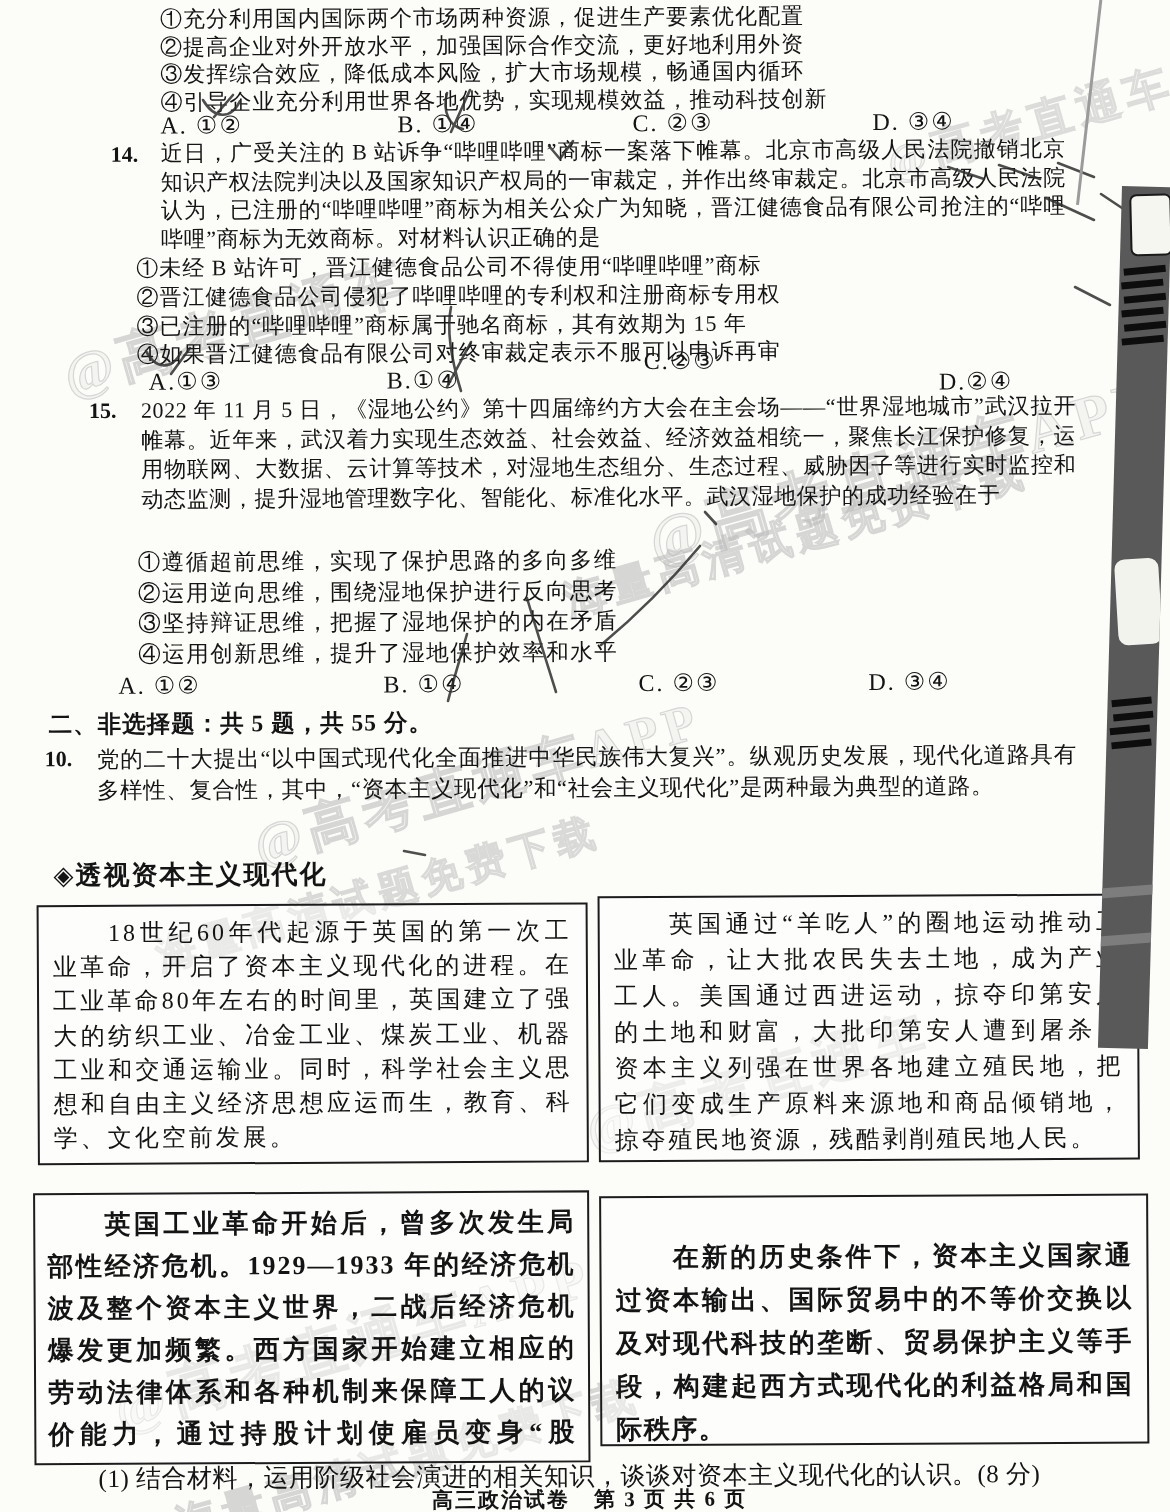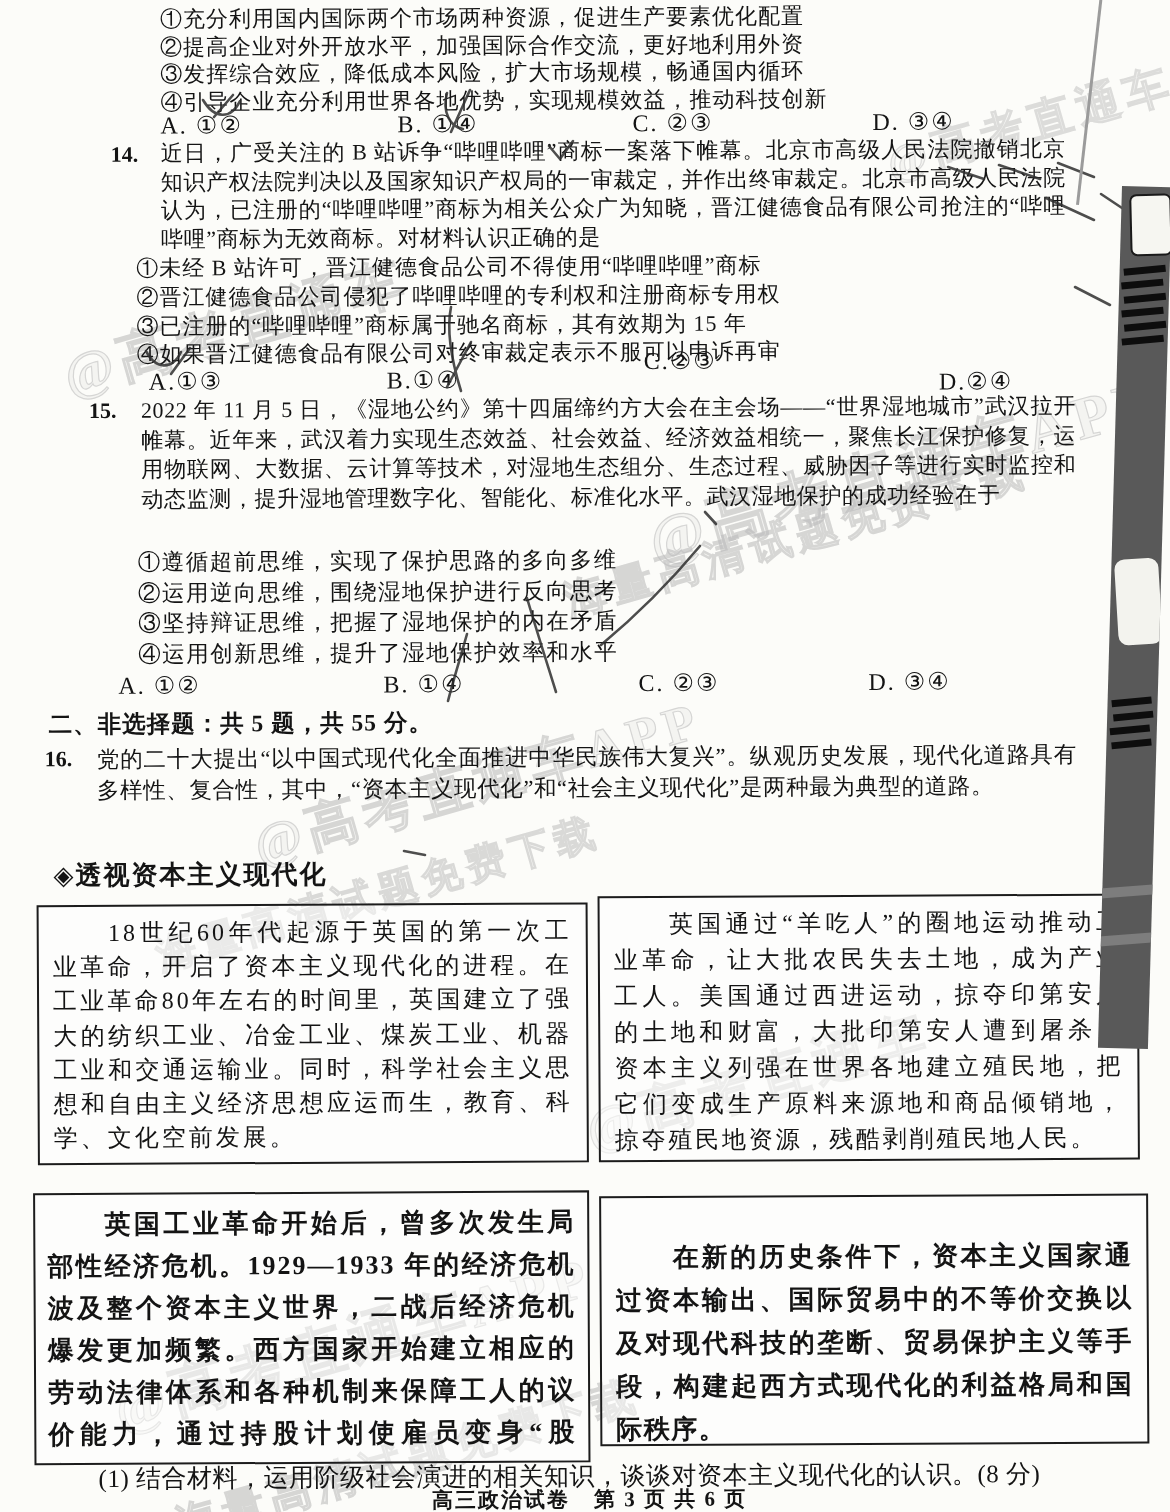--- a/index.html
+++ b/index.html
@@ -97,21 +97,21 @@
       <div class="optline15">③坚持辩证思维，把握了湿地保护的内在矛盾</div>
       <div class="optline15">④运用创新思维，提升了湿地保护效率和水平</div>
     </div>
     <span class="abs ans" style="left:118px;top:670px">A. ①②</span>
     <span class="abs ans" style="left:383px;top:670px">B. ①④</span>
     <span class="abs ans" style="left:638px;top:670px">C. ②③</span>
     <span class="abs ans" style="left:868px;top:670px">D. ③④</span>
 
     <div class="abs sec-title" style="left:48px;top:706px">二、非选择题：共 5 题，共 55 分。</div>
 
-    <div class="abs qnum" style="left:44px;top:744px">16.</div>
+    <div class="abs qnum" style="left:44px;top:744px">10.</div>
     <div class="abs stem" style="left:96px;top:742px;width:980px;line-height:31px;font-size:22.5px">党的二十大提出“以中国式现代化全面推进中华民族伟大复兴”。纵观历史发展，现代化道路具有多样性、复合性，其中，“资本主义现代化”和“社会主义现代化”是两种最为典型的道路。</div>
 
     <div class="abs mat-head" style="left:52px;top:856px">◈透视资本主义现代化</div>
 
     <div class="abs mbox" style="left:35px;top:903px;width:551px;height:260px;padding:9px 14px">
       <p class="box-std">18世纪60年代起源于英国的第一次工业革命，开启了资本主义现代化的进程。在工业革命80年左右的时间里，英国建立了强大的纺织工业、冶金工业、煤炭工业、机器工业和交通运输业。同时，科学社会主义思想和自由主义经济思想应运而生，教育、科学、文化空前发展。</p>
     </div>
     <div class="abs mbox" style="left:596px;top:897px;width:541px;height:266px;padding:8px 14px">
       <p class="box-std2">英国通过“羊吃人”的圈地运动推动工业革命，让大批农民失去土地，成为产业工人。美国通过西进运动，掠夺印第安人的土地和财富，大批印第安人遭到屠杀。资本主义列强在世界各地建立殖民地，把它们变成生产原料来源地和商品倾销地，掠夺殖民地资源，残酷剥削殖民地人民。</p>
     </div>

